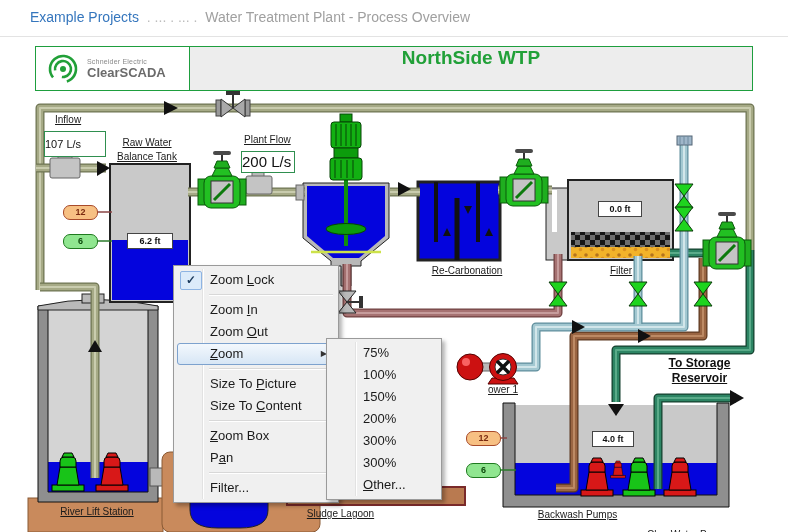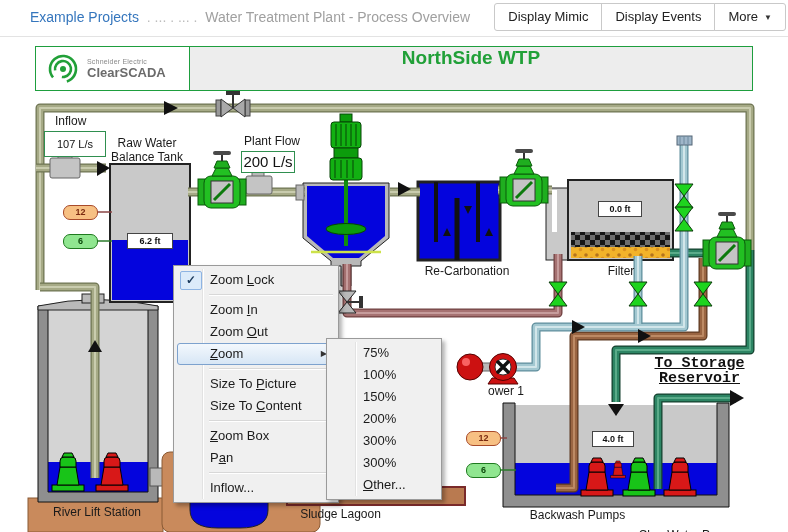--- a/index.html
+++ b/index.html
@@ -39,32 +39,32 @@
   .pB1{stroke:#5f8e9c;stroke-width:9;fill:none;stroke-linejoin:round;}
   .pB2{stroke:#a3c8d1;stroke-width:6.5;fill:none;stroke-linejoin:round;}
   .pB3{stroke:#d2e6ea;stroke-width:2;fill:none;stroke-linejoin:round;}
   .pR1{stroke:#5e3a22;stroke-width:9;fill:none;stroke-linejoin:round;}
   .pR2{stroke:#9a6542;stroke-width:6.5;fill:none;stroke-linejoin:round;}
   .pR3{stroke:#bd8a64;stroke-width:2;fill:none;stroke-linejoin:round;}
   .pG1{stroke:#15402e;stroke-width:9;fill:none;stroke-linejoin:round;}
   .pG2{stroke:#2d8564;stroke-width:6.5;fill:none;stroke-linejoin:round;}
   .pG3{stroke:#5aab89;stroke-width:2;fill:none;stroke-linejoin:round;}
   
-  .lbl{position:absolute;font-size:12px;color:#1a1a1a;white-space:nowrap;z-index:10;}
+  .lbl{position:absolute;font-size:10px;color:#1a1a1a;white-space:nowrap;z-index:10;text-decoration:underline;}
   .ctr{text-align:center;white-space:normal;line-height:14px;}
-  .fbox{position:absolute;background:#fff;border:1px solid #2f8f4f;text-align:center;
+  .fbox{position:absolute;background:#fff;border:1px solid #2f8f4f;
         font-size:11px;color:#111;z-index:10;}
   .lvl{position:absolute;background:#fff;border:1px solid #444;font-size:9px;font-weight:bold;
        color:#111;text-align:center;z-index:10;}
   .badge{position:absolute;width:33px;height:13px;border-radius:7px;font-size:9px;font-weight:bold;
          line-height:13px;text-align:center;z-index:10;}
   .badge.hi{background:#f7c083;border:1px solid #a84a2a;color:#7a2a10;}
   .badge.lo{background:#90e690;border:1px solid #1f7a1f;color:#0c4a0c;}
-  .storage-lbl{position:absolute;font-size:15px;font-weight:bold;color:#111;text-align:center;
-               text-decoration:underline;line-height:15px;z-index:10;font-family:Liberation Mono, monospace;}
+  .storage-lbl{position:absolute;font-size:12px;font-weight:bold;color:#111;text-align:center;
+               text-decoration:underline;line-height:15px;z-index:10;}
   
   .menu{position:absolute;background:#f0f0f0;border:1px solid #9a9a9a;
         box-shadow:3px 3px 4px rgba(0,0,0,.3);padding:3px 2px;z-index:60;font-size:13px;color:#1b1b1b;}
   .menu::before{content:"";position:absolute;left:28px;top:3px;bottom:3px;width:1px;
                 background:#e2e2e2;box-shadow:1px 0 0 #fff;}
   #ctx-menu{left:173px;top:265px;width:160px;}
   #zoom-sub{left:326px;top:338px;width:110px;z-index:61;}
   .mi{position:relative;height:22px;line-height:22px;padding-left:34px;cursor:default;}
   .mi.hl{height:20px;line-height:20px;margin:0 1px;padding-left:32px;border:1px solid #7da2ce;
          border-radius:3px;background:linear-gradient(#f3f8fd,#d7e6f5);}
@@ -77,25 +77,20 @@
 </head>
 <body>
 
 <div id="stage">
 
   <div class="topbar">
     <div class="crumbs">
       <span class="crumb-root">Example Projects</span>
       <span class="crumb-dots">. ... . ... .</span>
       <span class="crumb-cur">Water Treatment Plant - Process Overview</span>
-    </div>
-    <div class="btn-group">
-      <div class="tbtn">Display Mimic</div>
-      <div class="tbtn">Display Events</div>
-      <div class="tbtn"><span>More</span><span class="arrow">▼</span></div>
     </div>
   </div>
 
   <div class="scada-header">
     <div class="brand">
       <svg width="34" height="34" viewBox="-17 -17 34 34">
         <circle r="13" fill="none" stroke="#21a038" stroke-width="2.6" stroke-dasharray="66 16" transform="rotate(140)"></circle>
         <circle r="8" fill="none" stroke="#21a038" stroke-width="2.6" stroke-dasharray="40 11" transform="rotate(170)"></circle>
         <circle r="3" fill="#21a038"></circle>
       </svg>
@@ -409,21 +404,21 @@
     </div>
     <div class="sep"></div>
     <div class="mi">
       <span><span></span><u>Z</u><span>oom Box</span></span>
     </div>
     <div class="mi">
       <span><span>P</span><u>a</u><span>n</span></span>
     </div>
     <div class="sep"></div>
     <div class="mi">
-      <span><span>Inflow...</span><u></u><span></span></span>
+      <span><span>Filter...</span><u></u><span></span></span>
     </div>
   </div>
 
   <div class="menu" id="zoom-sub">
     <div class="mi">
       <span><span>75%</span><u></u><span></span></span>
     </div>
     <div class="mi">
       <span><span>100%</span><u></u><span></span></span>
     </div>

